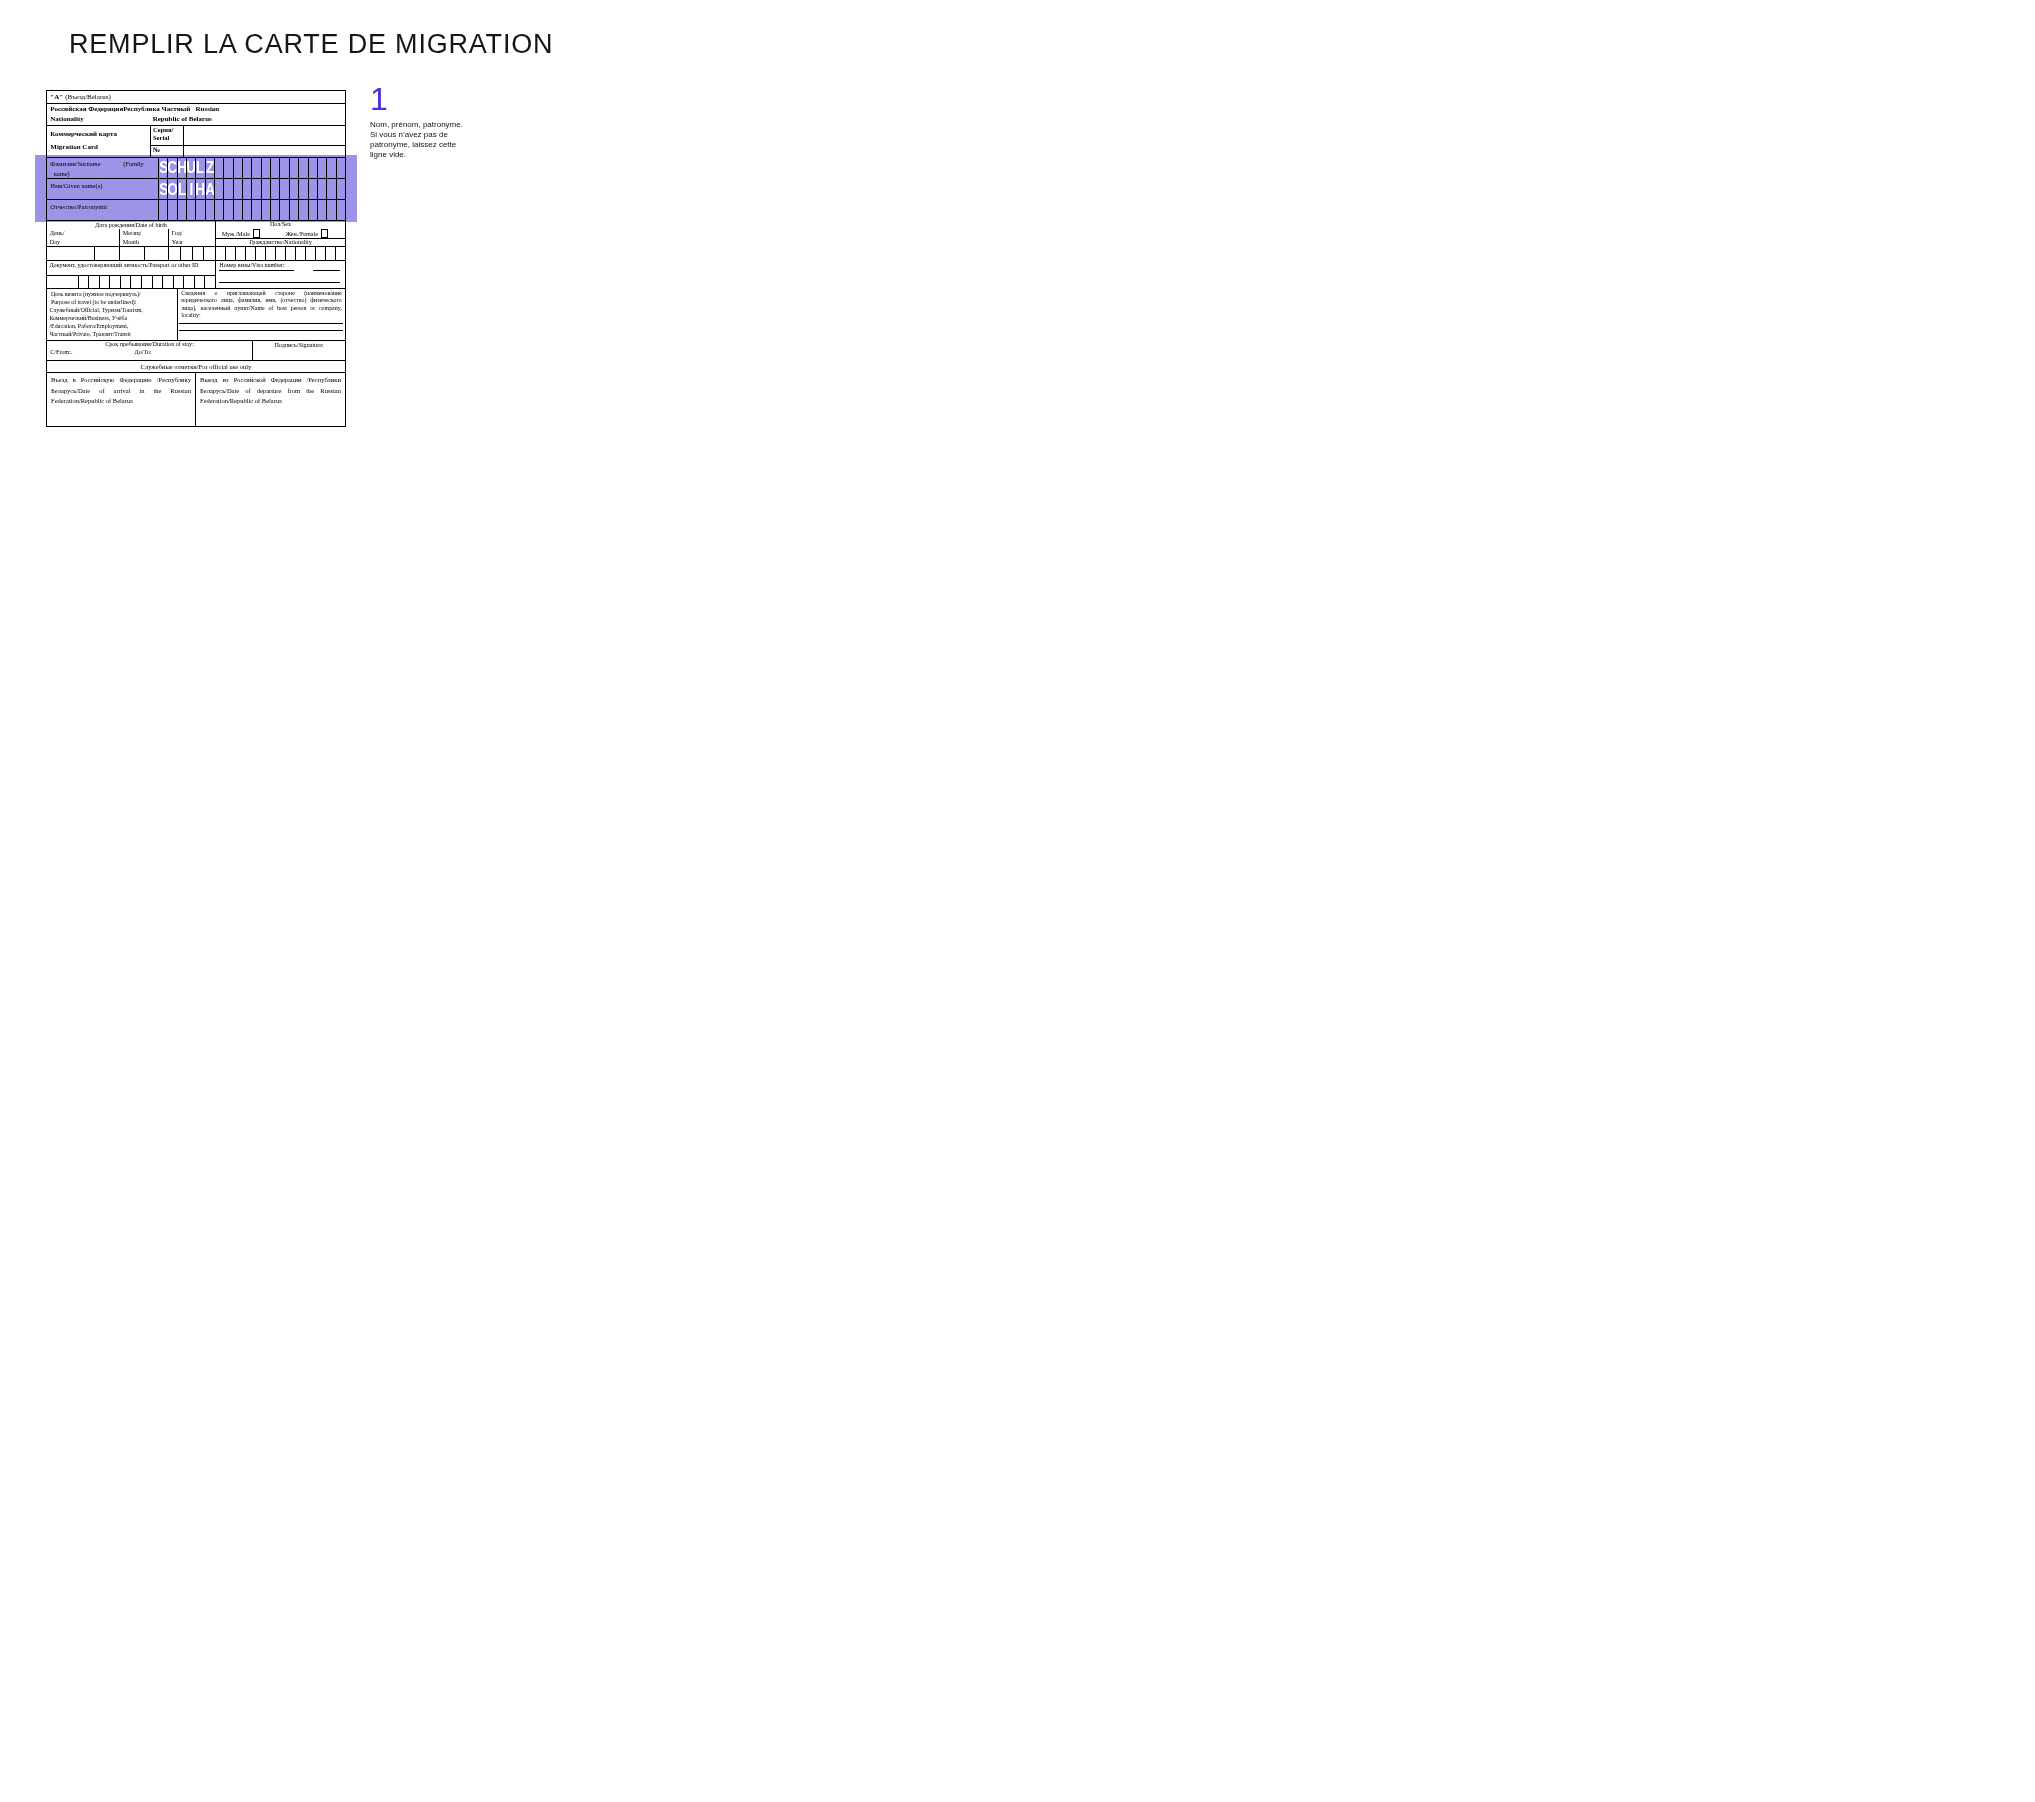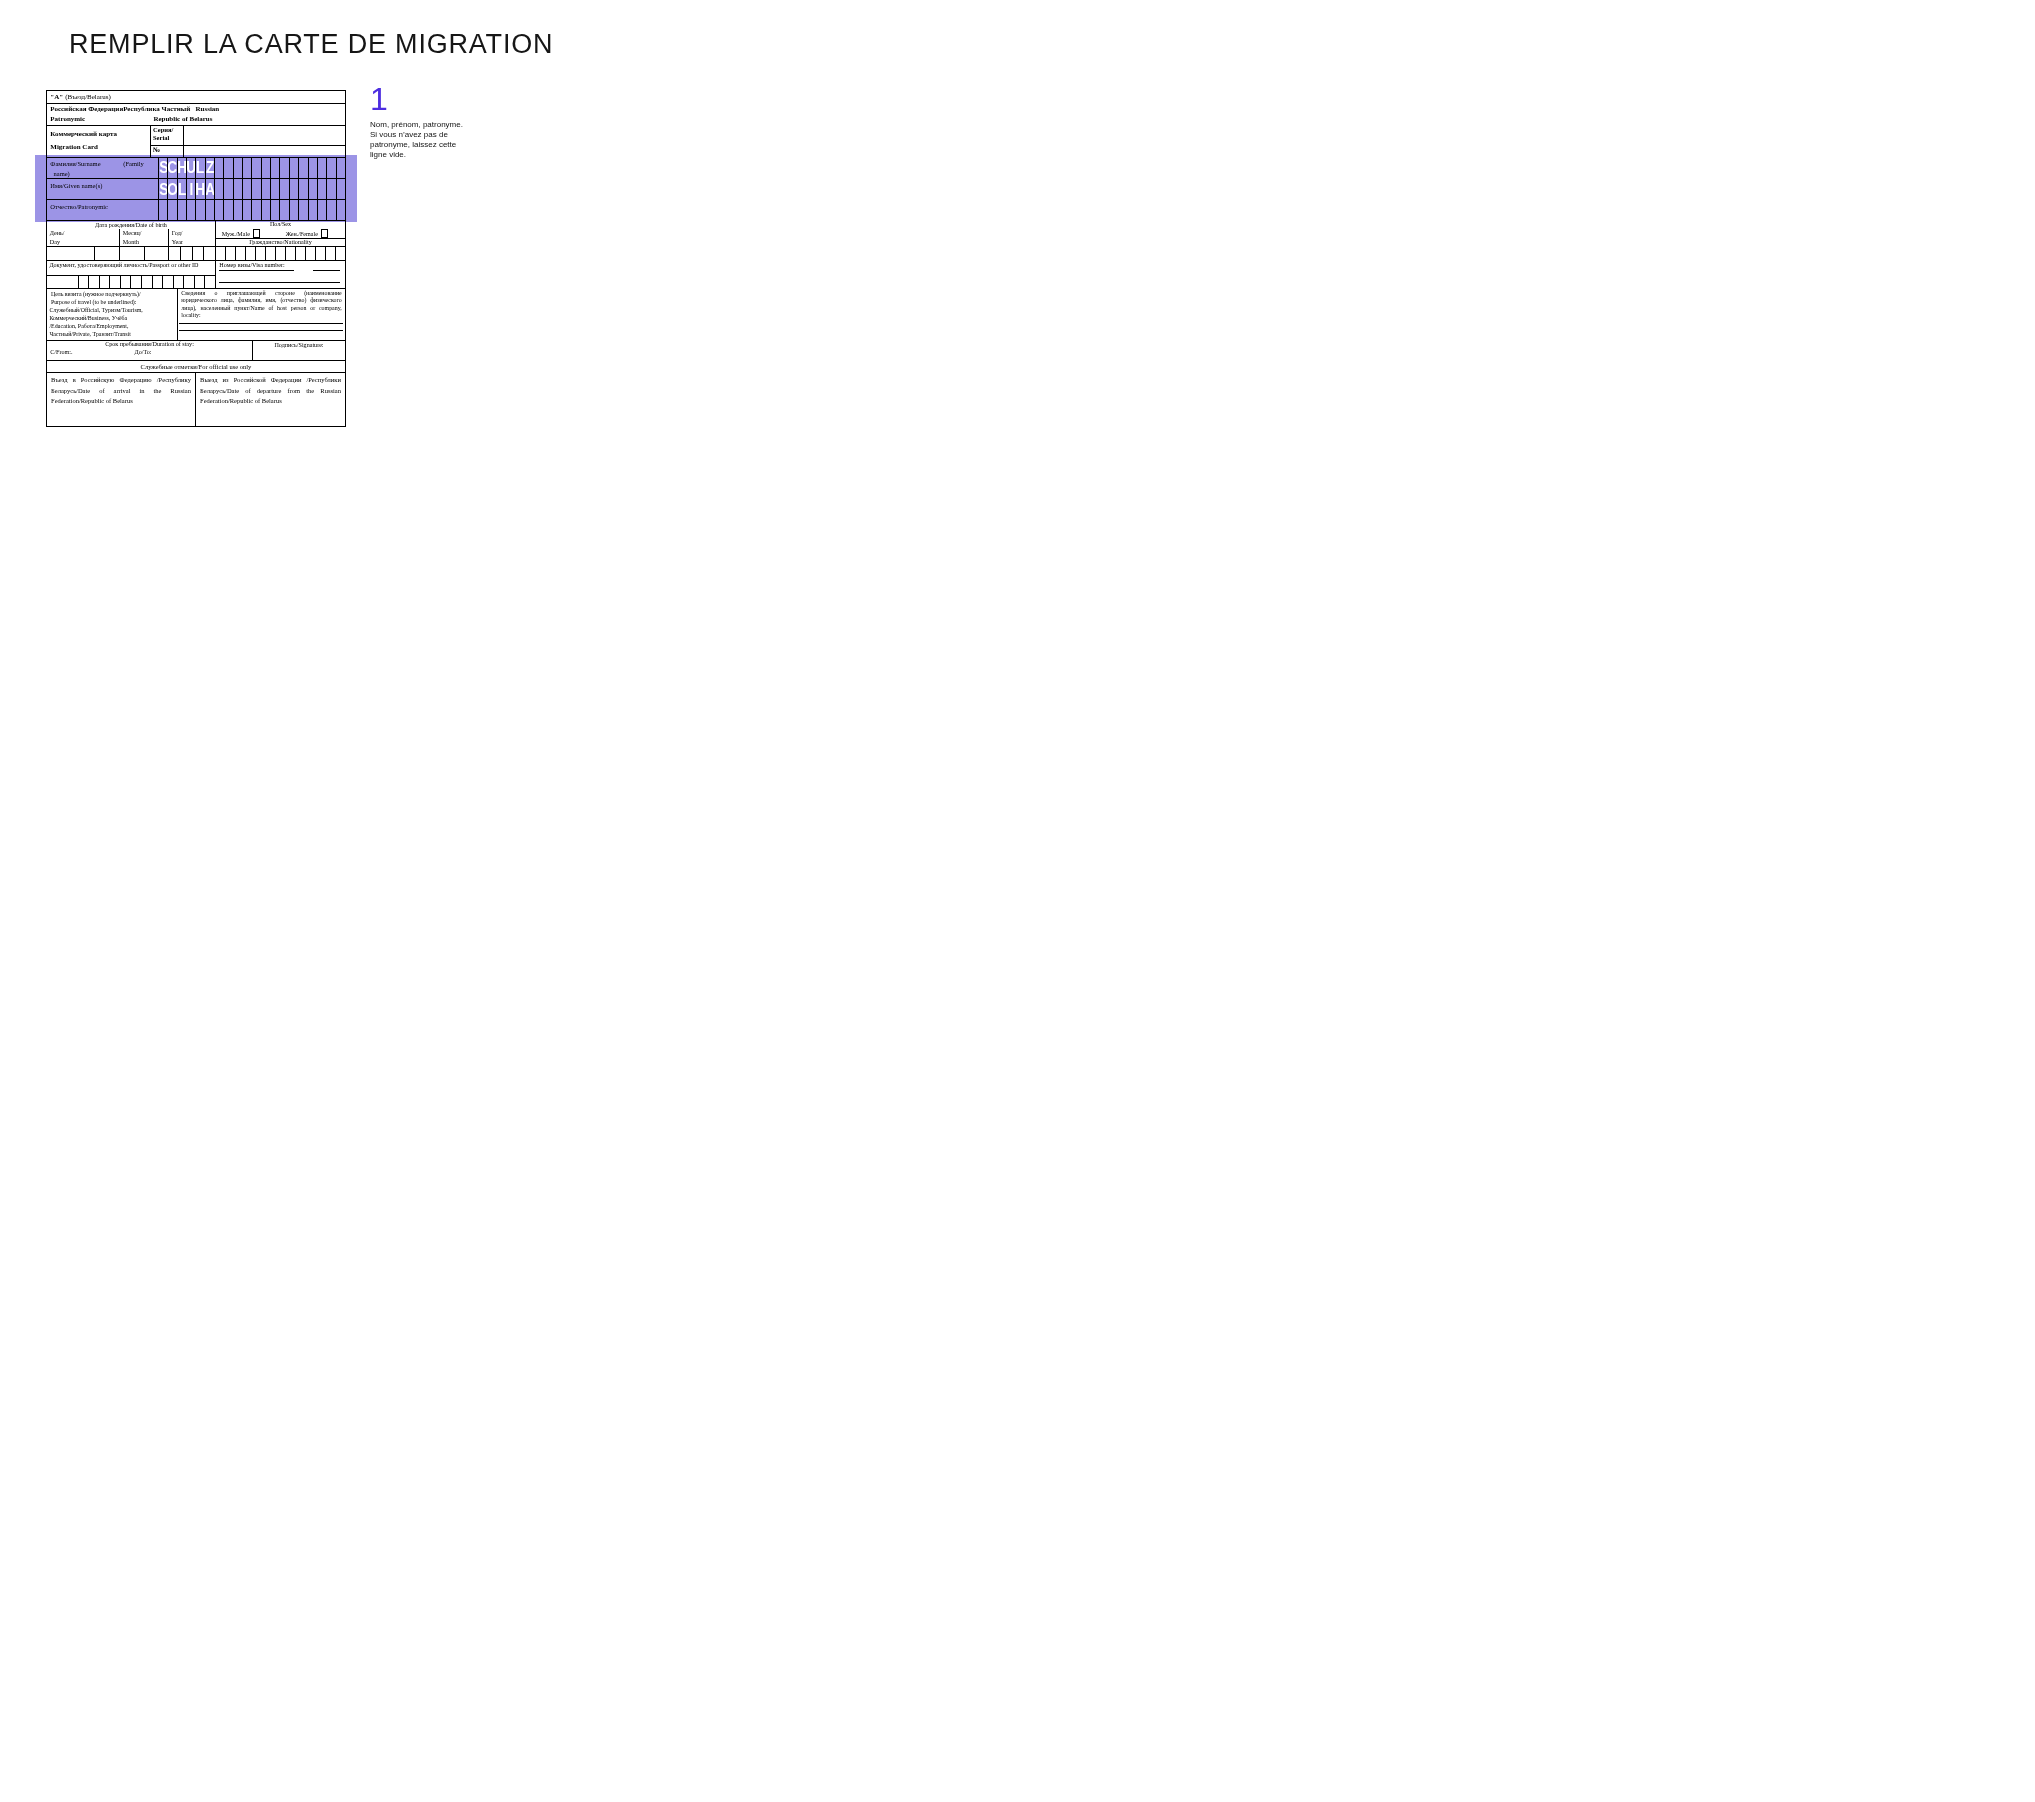--- a/index.html
+++ b/index.html
@@ -121,21 +121,21 @@
       <span class="bold">"A"</span>
       <span>(Въезд/Belarus)</span>
     </div>
 
     <div class="row row-fed">
       <div class="fed-line1">
         <span>Российская Федерация</span>
         <span class="pre">Республика Частный   Russian</span>
       </div>
       <div class="fed-line2">
-        <span>Patronymic</span>
+        <span>Nationality</span>
         <span class="fed-center">Republic of Belarus</span>
         <span class="fed-spacer"></span>
       </div>
     </div>
 
     <div class="row row-mig">
       <div class="mig-label preline">Коммерческий карта
 Migration Card</div>
       <div class="mig-right">
         <div class="mig-top">

